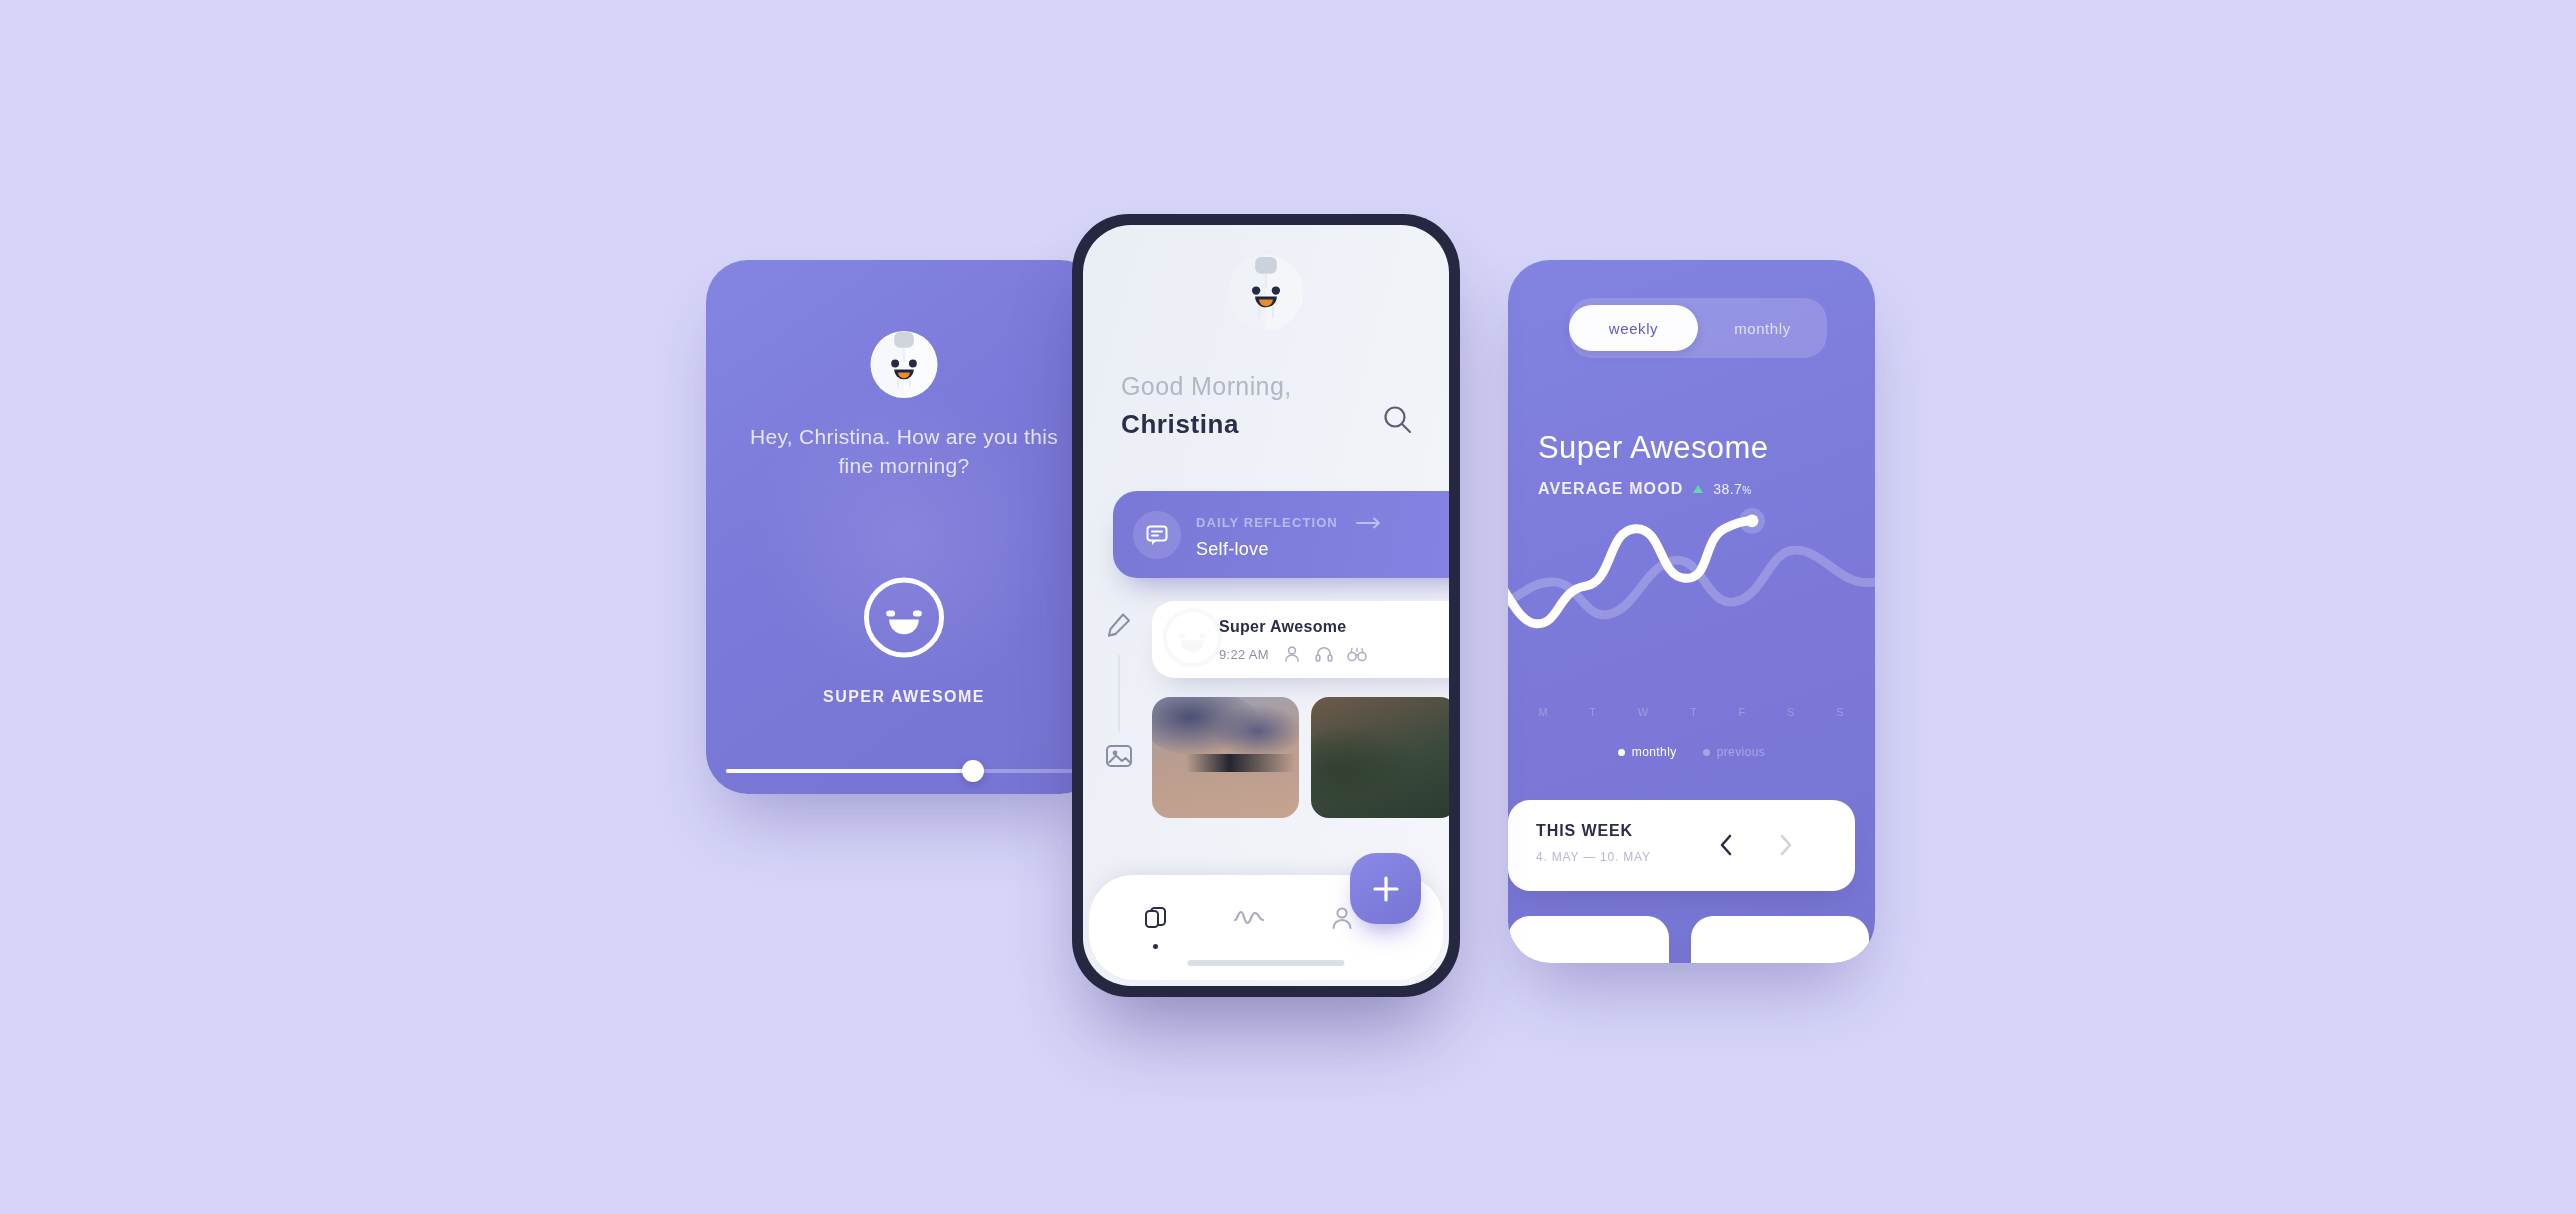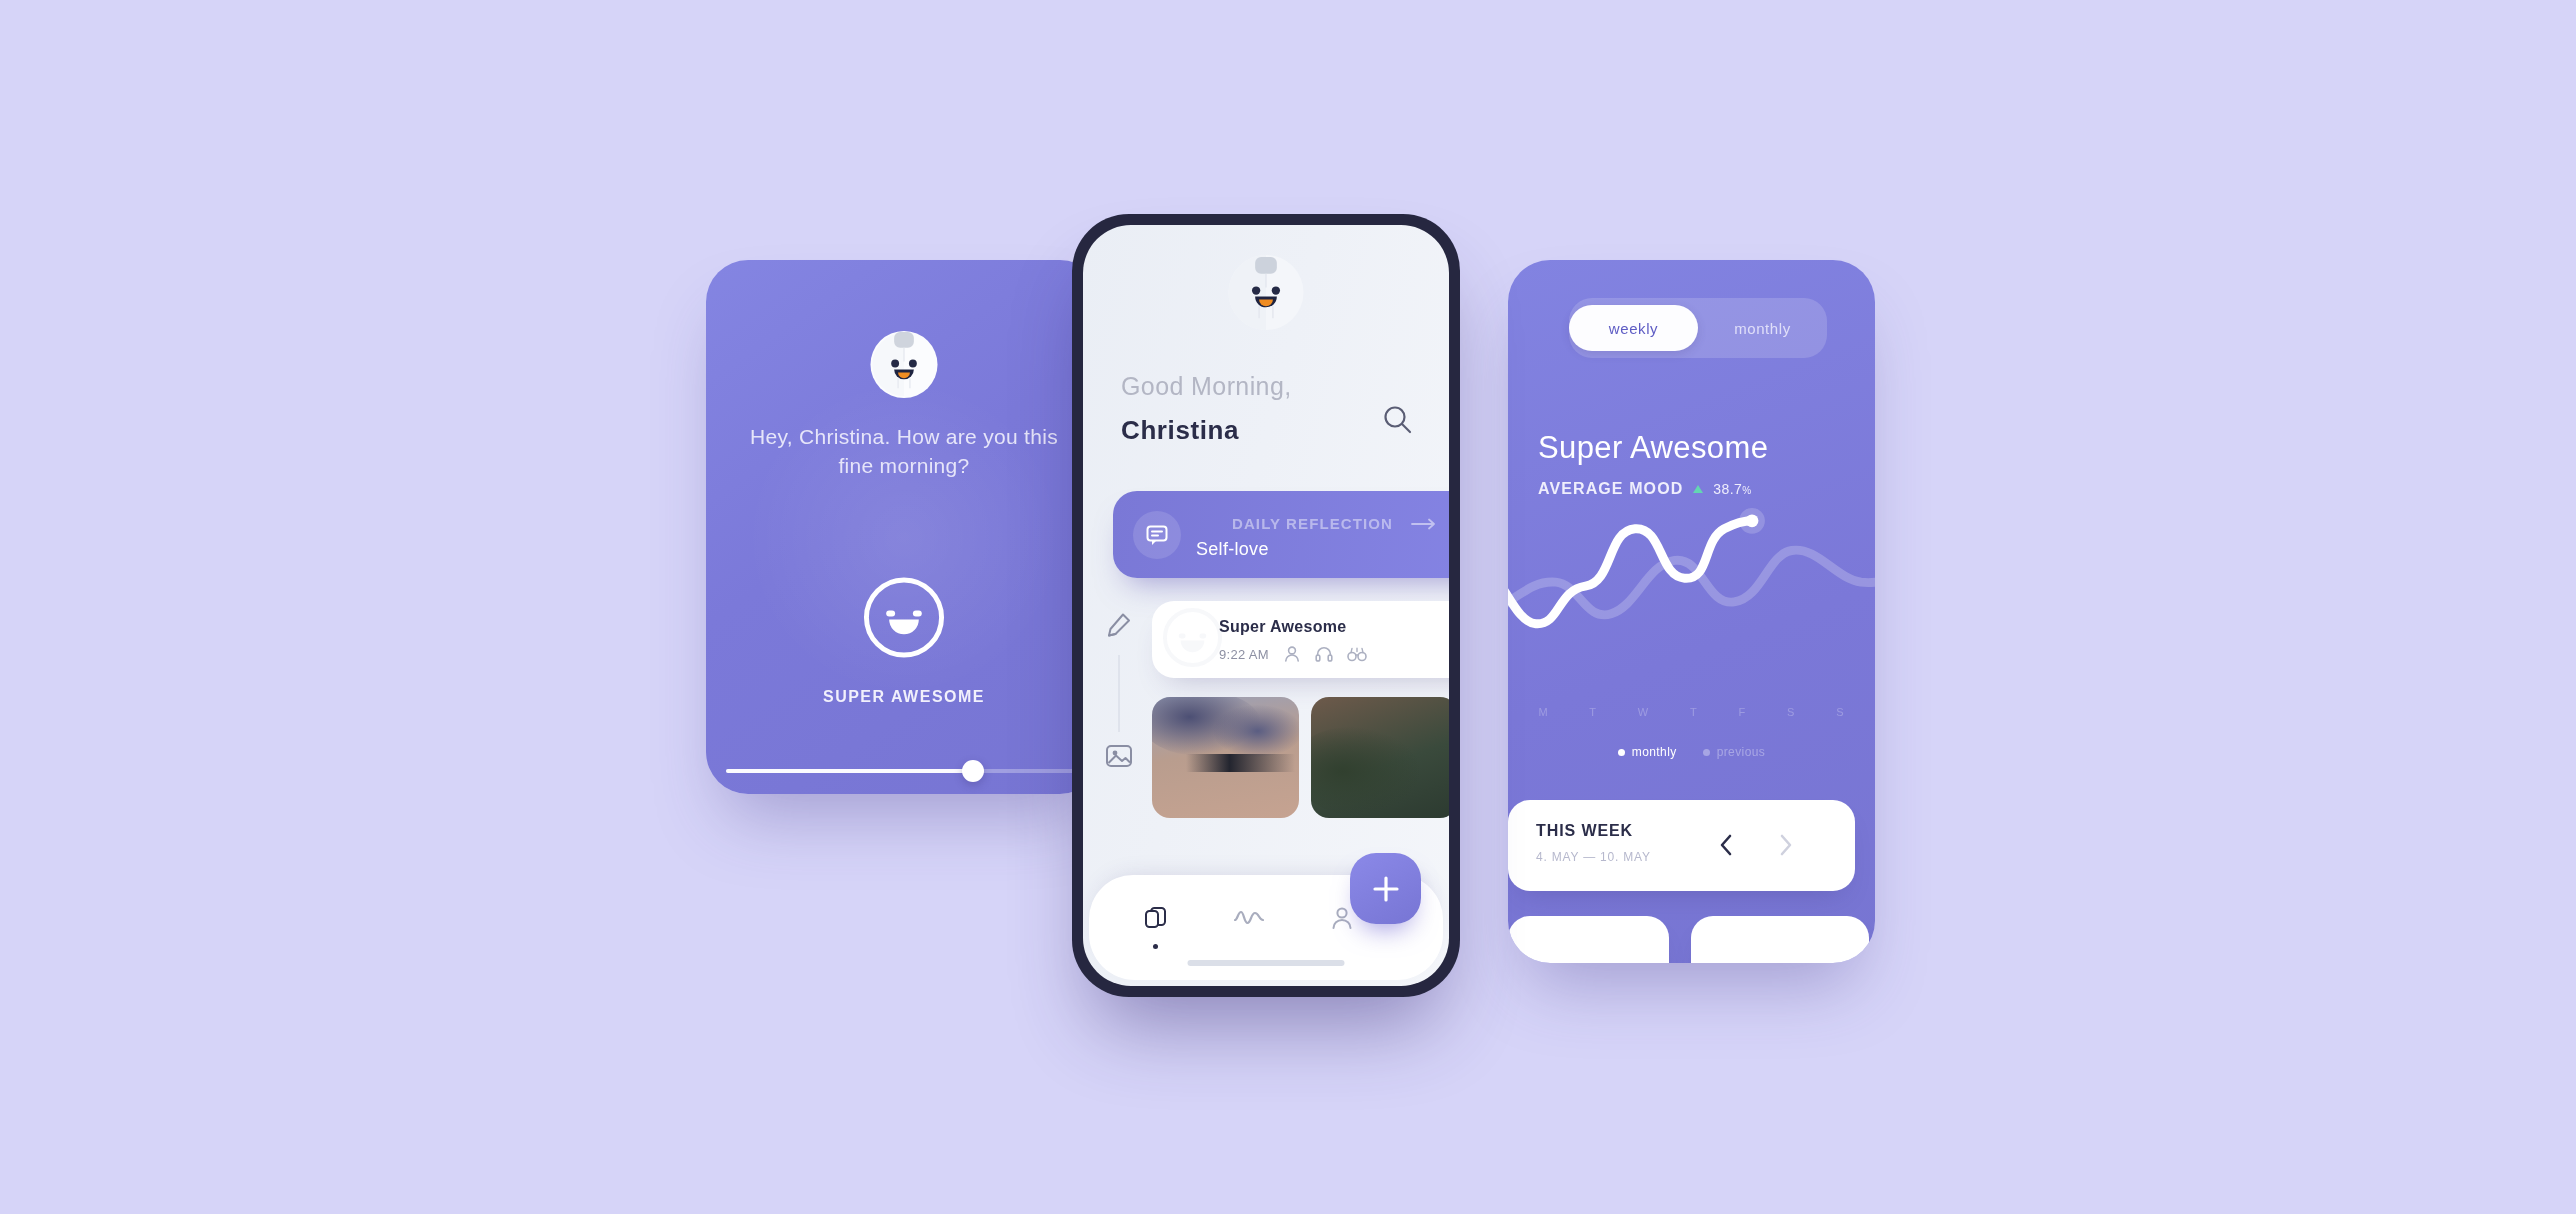--- a/index.html
+++ b/index.html
@@ -192,21 +192,21 @@
   .phone-mascot {
     position: absolute; left: 50%; top: 28px; transform: translateX(-50%);
     width: 79px; height: 79px;
   }
   .greet-small {
     position: absolute; left: 38px; top: 147px;
     color: #b3b6c4; font-size: 25px; letter-spacing: 0.4px;
   }
   .greet-name {
     position: absolute; left: 38px; top: 184px;
-    color: #2b2d49; font-size: 26px; font-weight: bold; letter-spacing: 0.6px; margin-top: 6px;
+    color: #2b2d49; font-size: 26px; font-weight: bold; letter-spacing: 0.6px;
   }
   .search-btn {
     position: absolute; right: 34px; top: 178px;
     width: 34px; height: 34px;
   }
 
   .reflection-card {
     position: absolute; left: 30px; top: 266px;
     width: 386px; height: 87px;
     border-radius: 24px;
@@ -217,21 +217,21 @@
     position: absolute; left: 20px; top: 20px;
     width: 48px; height: 48px; border-radius: 50%;
     background: rgba(255,255,255,.13);
     display: flex; align-items: center; justify-content: center;
   }
   .refl-kicker {
     position: absolute; left: 83px; top: 24px;
     display: flex; align-items: center; gap: 18px;
   }
   .refl-kicker .kt {
-    color: rgba(255,255,255,.45); font-size: 15px; font-weight: bold; letter-spacing: 1.1px; margin-left: 36px;
+    color: rgba(255,255,255,.45); font-size: 13px; font-weight: bold; letter-spacing: 1.1px;
   }
   .refl-title {
     position: absolute; left: 83px; top: 48px;
     color: #ffffff; font-size: 18px; letter-spacing: 0.3px;
   }
 
   .rail { position: absolute; left: 22px; top: 386px; width: 34px; }
   .rail-icon { width: 28px; height: 28px; display: block; }
   .rail-line {
     position: absolute; left: 13px; top: 44px; width: 2px; height: 77px;

